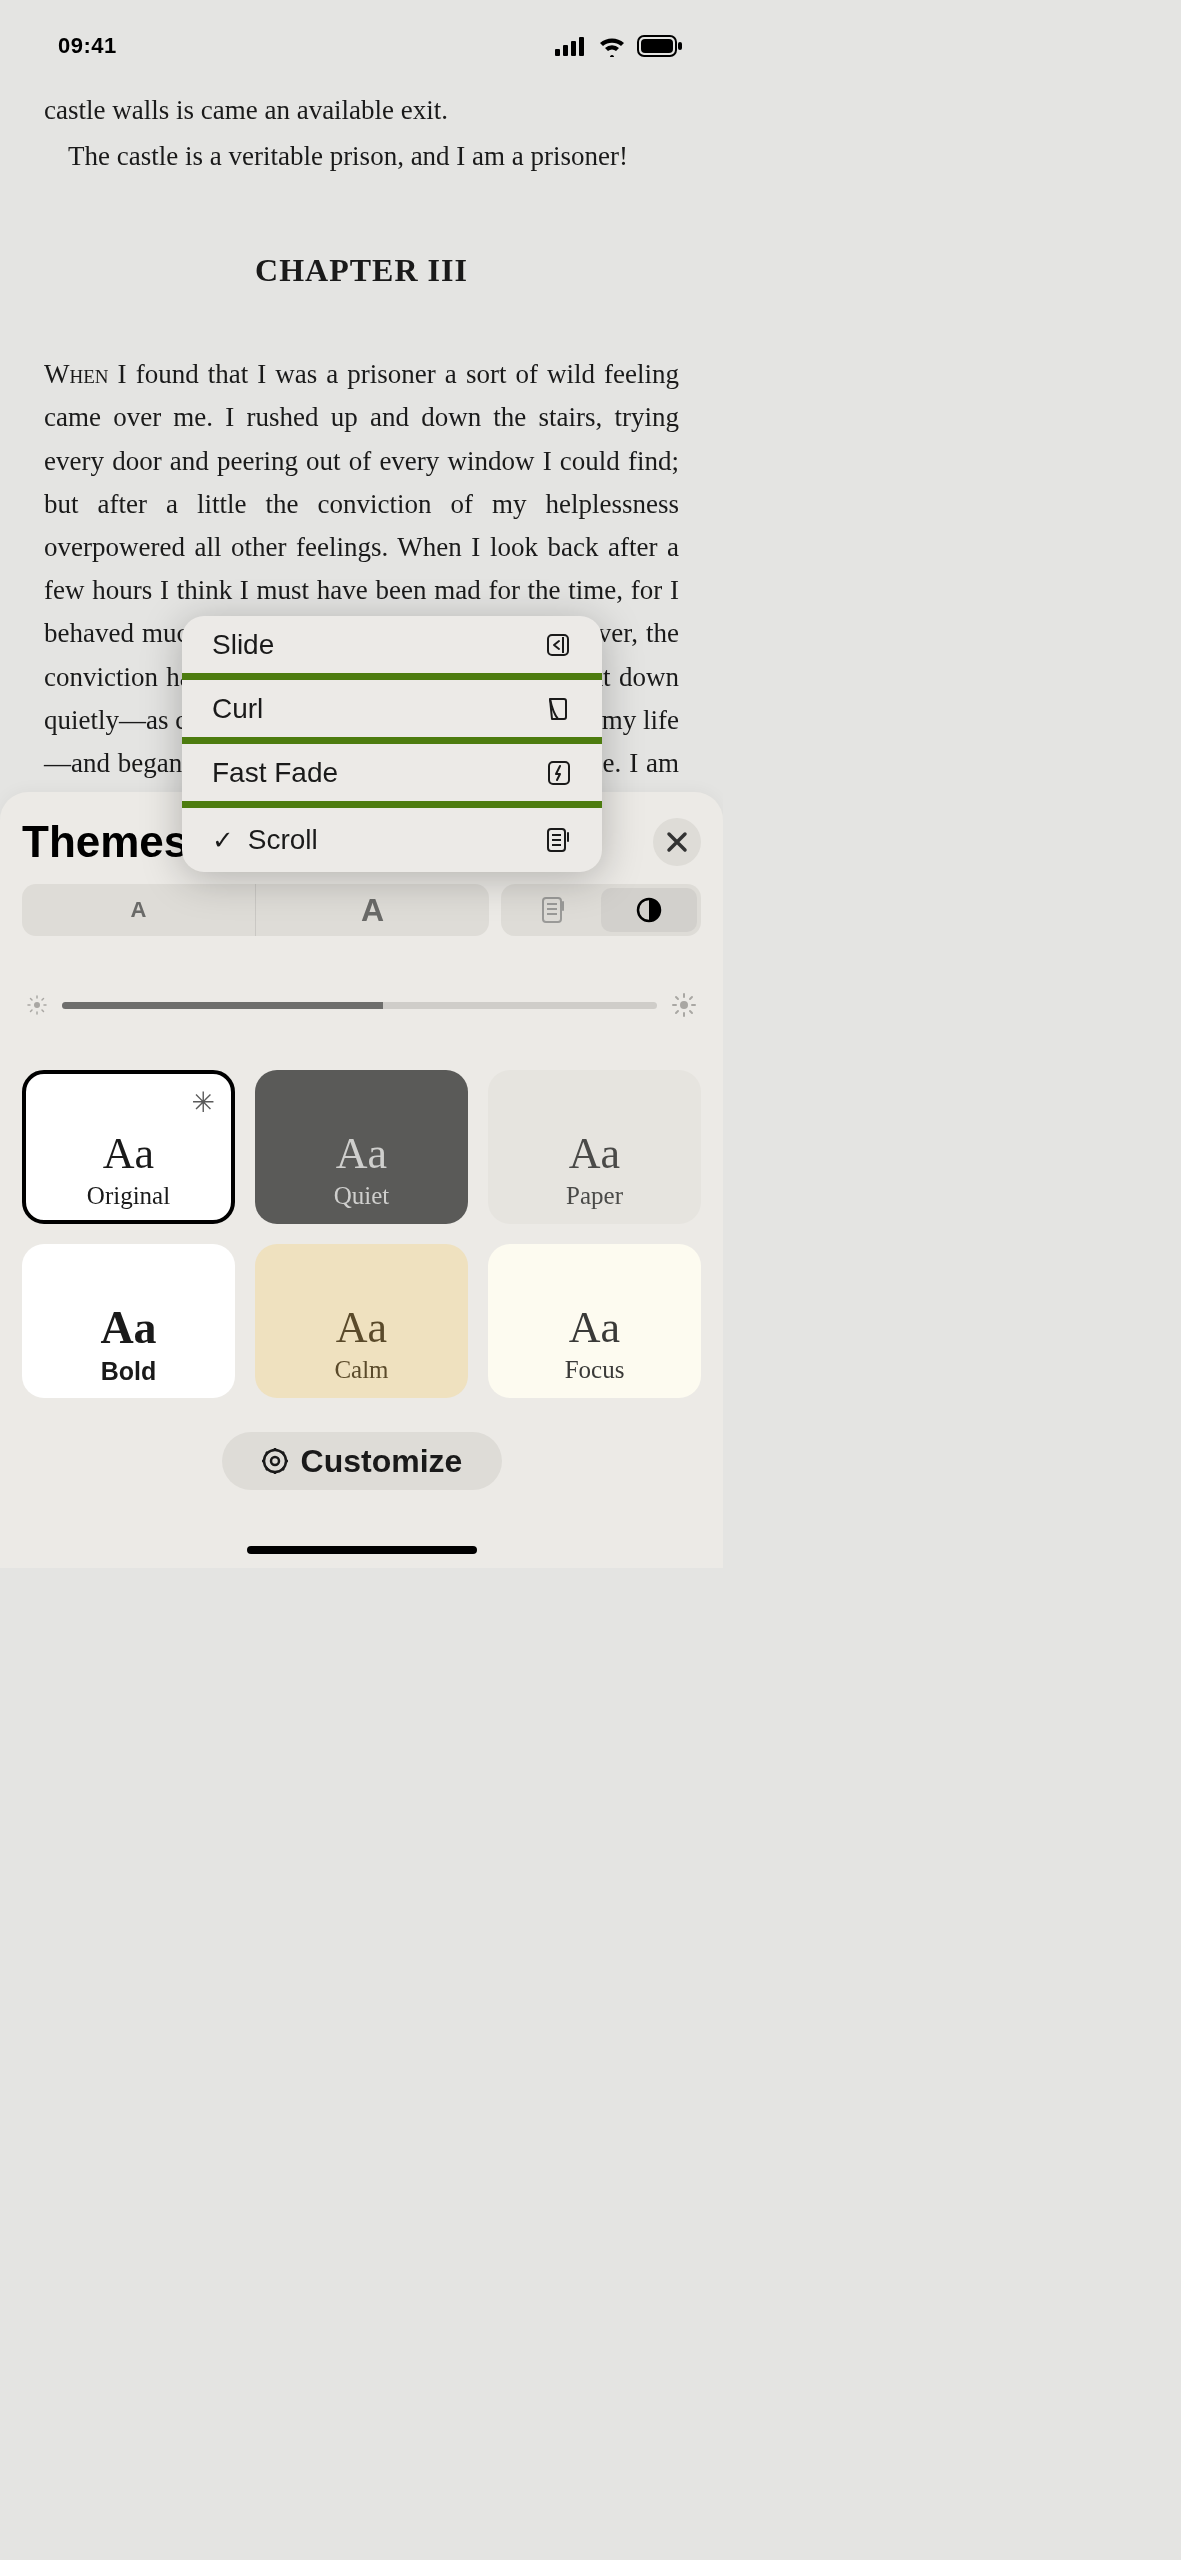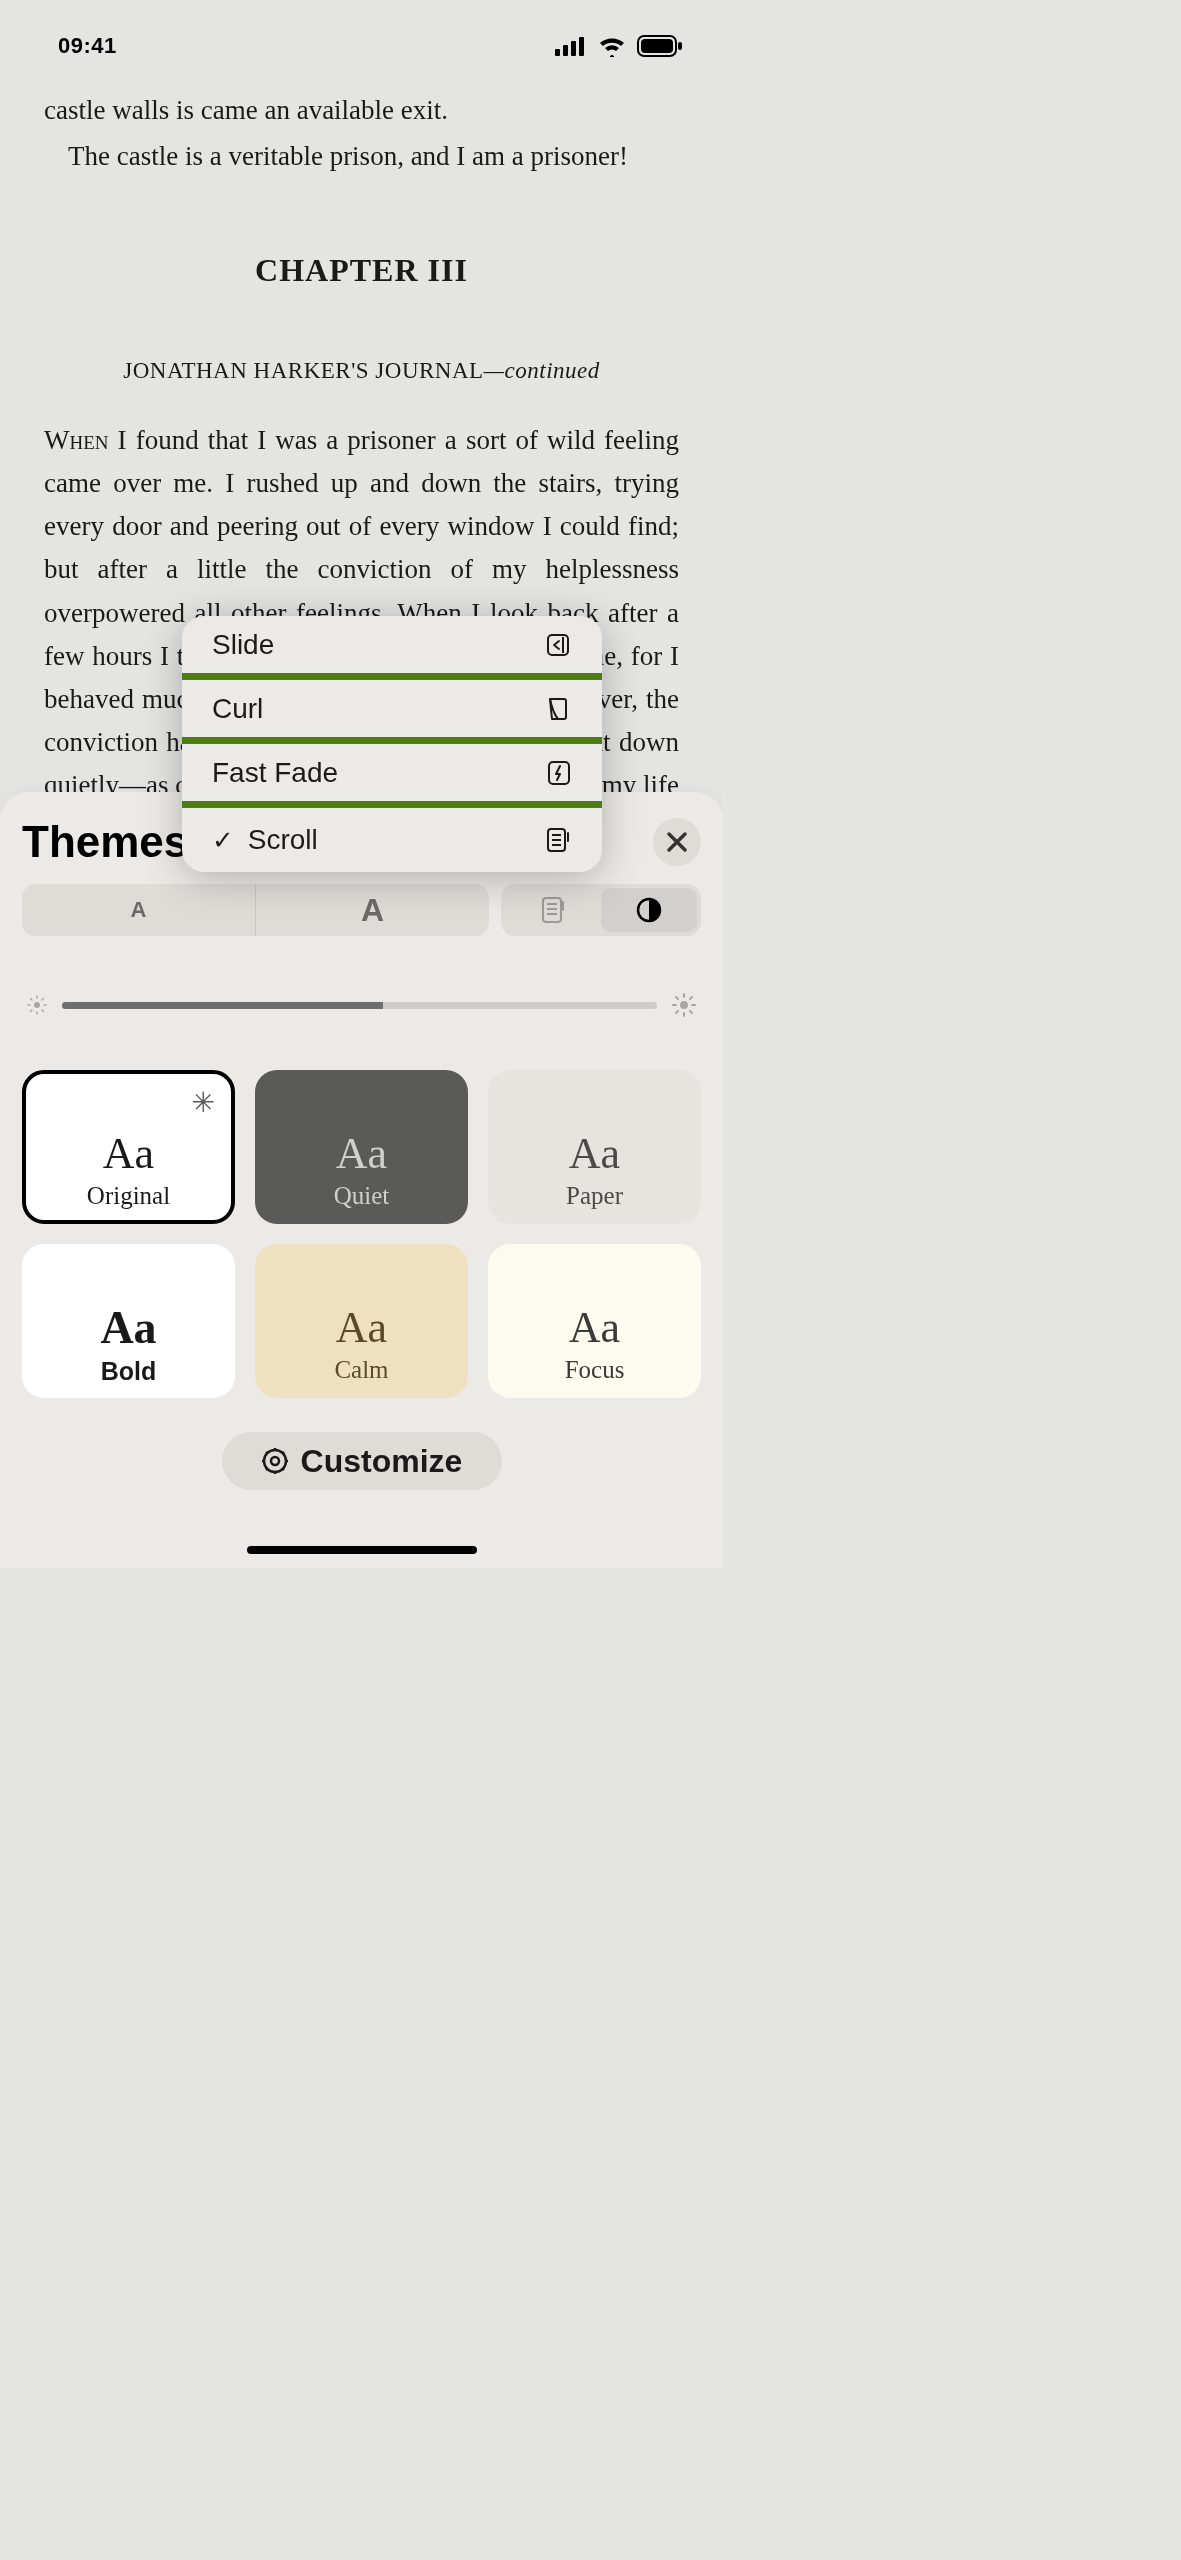--- a/index.html
+++ b/index.html
@@ -276,23 +276,20 @@
           <rect x="41" y="7" width="4" height="8" rx="2" fill="#000"></rect>
         </svg>
     </span>
   </div>
 </div>
 
 <div class="book-content">
   <div class="line1">castle walls is came an available exit.</div>
   <div class="line2">The castle is a veritable prison, and I am a prisoner!</div>
   <div class="chapter-title">CHAPTER III</div>
-  <div class="subtitle">
-    <span class="main">JONATHAN HARKER'S JOURNAL</span><em>—continued</em>
-  </div>
   <div class="body-text">
     <span class="sc">When</span><span> I found that I was a prisoner a sort of wild feeling came over me. I rushed up and down the stairs, trying every door and peering out of every window I could find; but after a little the conviction of my helplessness overpowered all other feelings. When I look back after a few hours I think I must have been mad for the time, for I behaved much as a rat does in a trap. When, however, the conviction had come to me that I was helpless I sat down quietly—as quietly as I have ever done anything in my life—and began to think over what was best to be done. I am thinking still, and as yet have come to no definite conclusion. Of one thing only am I certain; that it is no use making my ideas known to the Count. He knows well that I am imprisoned; and as he has done it himself, and has doubtless his own motives for it, he would only deceive me if I trusted him fully with the facts. So far</span>
   </div>
 </div>
 
 <div class="themes-panel">
   <div class="panel-header">
     <div class="panel-title">Themes &amp;</div>
     <div class="close-btn">
       <svg width="22" height="22" viewBox="0 0 22 22">

